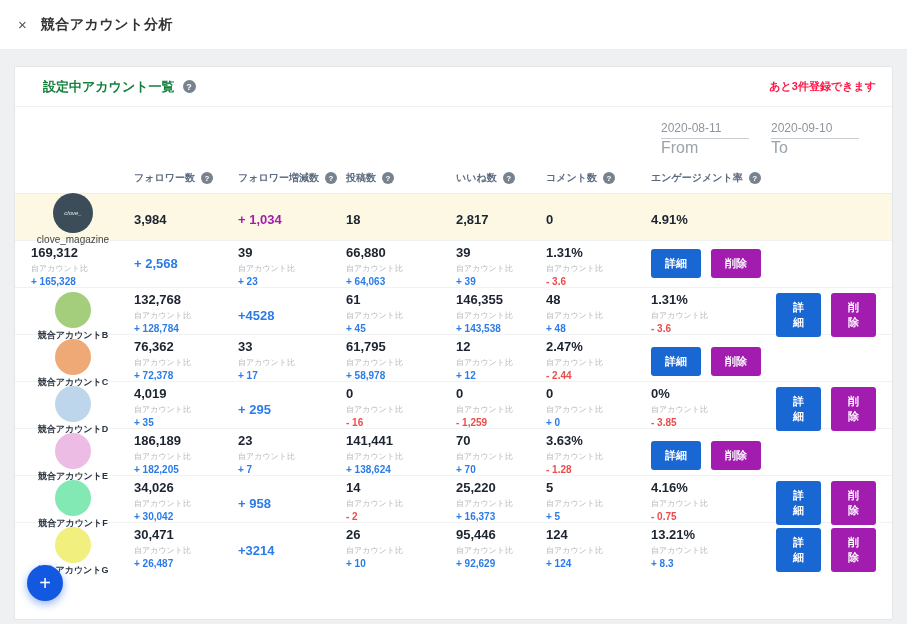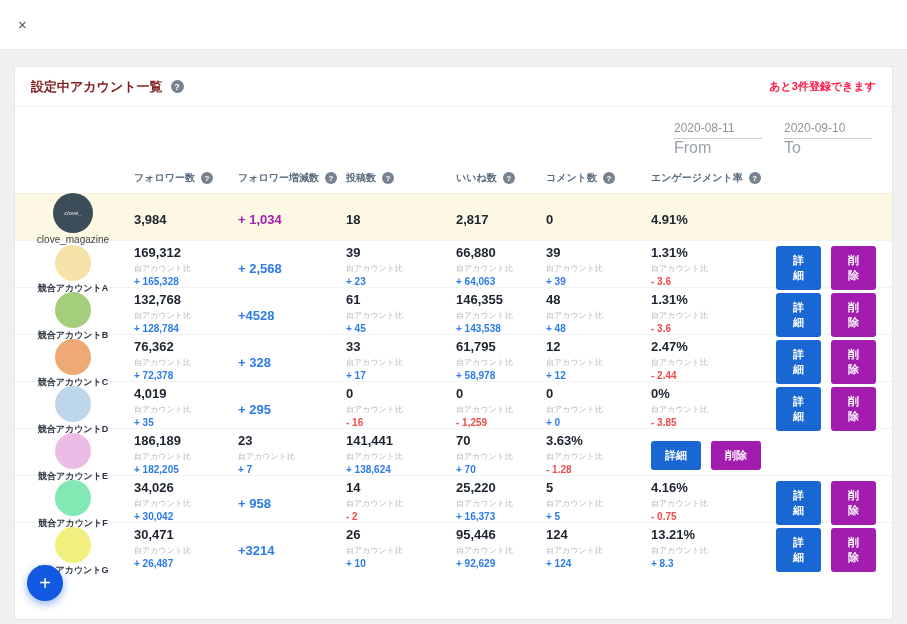--- a/index.html
+++ b/index.html
@@ -8,27 +8,27 @@
 
   
   .topbar { height:50px; background:#fff; border-bottom:1px solid #ebedee; display:flex; align-items:center; padding:0 18px; gap:14px; }
   .close-x { font-size:15px; color:#555; cursor:pointer; line-height:1; }
   .page-title { font-size:14px; font-weight:bold; color:#333; letter-spacing:.5px; }
 
   
   .card { position:relative; margin:16px 14px 0 14px; width:879px; height:554px; background:#fff; border:1px solid #e4e7e9; border-radius:2px; }
   .card-head { height:40px; display:flex; align-items:center; justify-content:space-between; padding:0 16px; border-bottom:1px solid #eef0f1; }
   .card-title-wrap { display:flex; align-items:center; gap:8px; }
-  .card-title { font-size:13px; font-weight:bold; color:#7f1d1d; }
+  .card-title { font-size:13px; font-weight:bold; color:#15803d;margin-left:12px; }
   .limit-notice { font-size:11px; font-weight:bold; color:#ff1744; }
 
   .help { display:inline-flex; align-items:center; justify-content:center; width:13px; height:13px; border-radius:50%; background:#77828e; color:#fff; font-size:9px; font-weight:bold; flex:0 0 auto; }
 
   
-  .date-row { display:flex; justify-content:flex-end; gap:22px; padding:14px 20px 6px 16px; height:56px; }
+  .date-row { display:flex; justify-content:flex-end; gap:22px; padding:14px 33px 6px 16px; height:56px; }
   .date-field { width:88px; }
   .date-value { font-size:12px; color:#8d969e; padding-bottom:3px; border-bottom:1px solid #c9cdd1; }
   .date-label { font-size:16px; color:#9aa2aa; margin-top:0; }
 
   
   .grid { display:grid; grid-template-columns:103px 104px 108px 110px 90px 105px 125px 1fr; padding:0 16px 0 16px; align-items:start; }
 
   .thead { height:30px; align-items:center; }
   .th { display:flex; align-items:center; gap:6px; font-size:10px; font-weight:bold; color:#5a6b80; }
   .th .help { width:12px; height:12px; font-size:8px; }
@@ -60,20 +60,21 @@
   .btn-delete { background:#a21caf; }
 
   
   .fab { position:absolute; left:12px; bottom:18px; width:36px; height:36px; border-radius:50%; background:#1258e0; color:#fff; font-size:20px; display:flex; align-items:center; justify-content:center; box-shadow:0 3px 8px rgba(18,88,224,.45); cursor:pointer; }
 </style>
 </head>
 <body>
 
 <div class="topbar">
   <span class="close-x">×</span>
+  <span class="page-title">競合アカウント分析</span>
 </div>
 
 <div class="card">
 
   <div class="card-head">
     <div class="card-title-wrap">
       <span class="card-title">設定中アカウント一覧</span>
       <span class="help">?</span>
     </div>
     <span class="limit-notice">あと3件登録できます</span>
@@ -130,24 +131,20 @@
     <div class="own-change">+ 1,034</div>
     <div class="own-val">18</div>
     <div class="own-val">2,817</div>
     <div class="own-val">0</div>
     <div class="own-val">4.91%</div>
     <div></div>
   </div>
 
   <div id="rows">
   <div class="grid row">
-    <div class="acct-cell">
-      <div class="avatar" style="background: rgb(246, 227, 169);"></div>
-      <div class="acct-name">競合アカウントA</div>
-    </div>
     <div class="stat">
       <div class="v">169,312</div>
       <div class="sub">自アカウント比</div>
       <div class="delta up">+ 165,328</div>
     </div>
     <div class="change-cell">+ 2,568</div>
     <div class="stat">
       <div class="v">39</div>
       <div class="sub">自アカウント比</div>
       <div class="delta up">+ 23</div>
@@ -213,21 +210,20 @@
   <div class="grid row">
     <div class="acct-cell">
       <div class="avatar" style="background: rgb(239, 169, 118);"></div>
       <div class="acct-name">競合アカウントC</div>
     </div>
     <div class="stat">
       <div class="v">76,362</div>
       <div class="sub">自アカウント比</div>
       <div class="delta up">+ 72,378</div>
     </div>
-    <div class="change-cell">+ 328</div>
     <div class="stat">
       <div class="v">33</div>
       <div class="sub">自アカウント比</div>
       <div class="delta up">+ 17</div>
     </div>
     <div class="stat">
       <div class="v">61,795</div>
       <div class="sub">自アカウント比</div>
       <div class="delta up">+ 58,978</div>
     </div>

